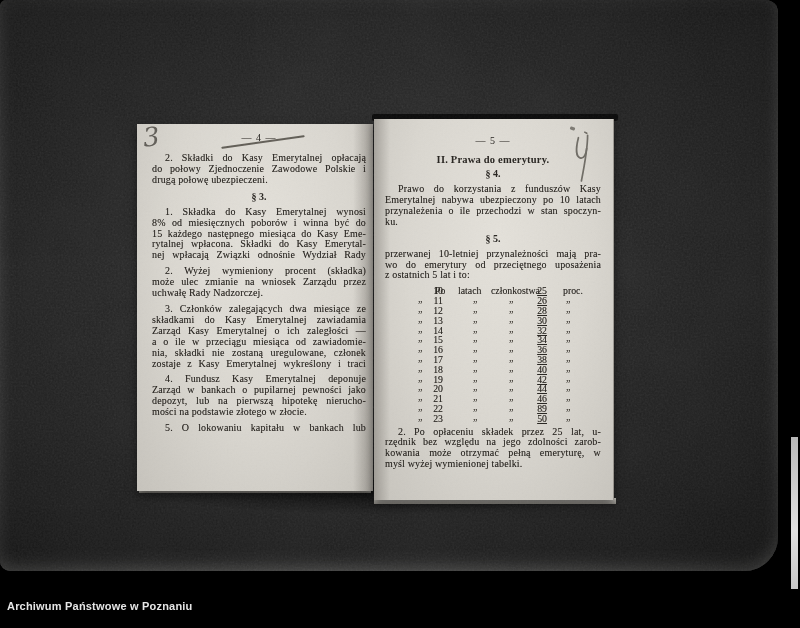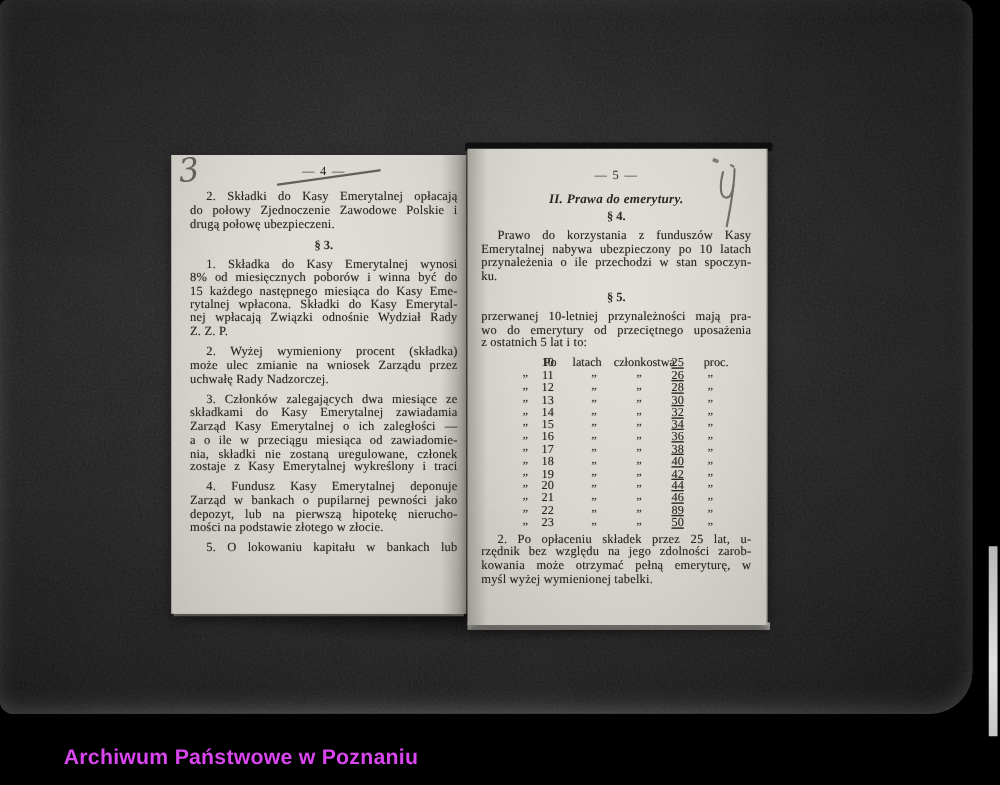--- a/index.html
+++ b/index.html
@@ -44,21 +44,21 @@
   .pnum{font-size:10px;line-height:11px;text-align:center;letter-spacing:1px;}
   .left-page .pnum{margin-bottom:10px;}
   .right-page .pnum{margin-bottom:8px;}
   .tl{font-size:10px;line-height:10.9px;letter-spacing:.15px;white-space:normal;
     text-shadow:0 0 .6px rgba(60,54,46,.45);}
   .tl:not(.endl){text-align:justify;text-align-last:justify;}
   .tl.endl{text-align:left;}
   .tl.ind{padding-left:13px;}
   .para{margin-bottom:5px;}
   .sheading{font-weight:bold;font-size:10px;line-height:11px;text-align:center;margin:3px 0 5px;}
-  .chead{font-weight:bold;font-size:10.5px;line-height:11px;text-align:center;letter-spacing:.2px;margin:1px 0 2px;font-style:italic;}
+  .chead{font-weight:bold;font-size:10.5px;line-height:11px;text-align:center;letter-spacing:.2px;margin:1px 0 2px;}
 
   
   .ptable{position:relative;margin:2px 0 3px 0;}
   .trow{position:relative;height:9.8px;}
   .trow .c{position:absolute;top:0;font-size:9.8px;line-height:9.8px;white-space:nowrap;
     text-shadow:0 0 .6px rgba(60,54,46,.45);}
   .c.hpo{left:28px;margin-left:22px;}
   .c.yrs{left:36px;width:22px;text-align:right;}
   .c.hunit{left:73px;}
   .c.hword{left:106px;}
@@ -76,21 +76,21 @@
   .hand4{position:absolute;right:20px;top:12px;z-index:5;opacity:.8;transform:rotate(4deg);}
   .hand-tick{position:absolute;right:38px;top:8px;width:5px;height:3px;background:#55524b;
     opacity:.7;transform:rotate(20deg);border-radius:1px;z-index:5;}
   .strike{position:absolute;left:84px;top:17px;width:84px;height:2px;background:rgba(66,62,55,.8);
     transform:rotate(-8deg);border-radius:2px;z-index:4;}
 
   
   .film-edge{position:absolute;left:791px;top:437px;width:7px;height:152px;
     background:linear-gradient(to bottom,#c8c8c8 0%, #f4f4f4 62%, #d8d8d8 100%);opacity:.92;}
   .caption{position:absolute;left:7px;top:596px;font-family:"Liberation Sans","DejaVu Sans",sans-serif;
-    font-weight:bold;font-size:17px;line-height:20px;color:#d946ef;letter-spacing:.2px;margin-left:44px;}
+    font-weight:bold;font-size:11px;line-height:20px;color:#e5e5e5;letter-spacing:.2px;}
 </style>
 </head>
 <body>
 
 <div class="photo">
   <svg class="grain base" width="778" height="571">
     <filter id="grainF">
         <feTurbulence type="fractalNoise" baseFrequency="0.55" numOctaves="2" seed="7"></feTurbulence>
         <feColorMatrix type="saturate" values="0"></feColorMatrix>
       </filter>
@@ -120,21 +120,20 @@
               <div class="tl">do połowy Zjednoczenie Zawodowe Polskie i</div>
               <div class="tl endl">drugą połowę ubezpieczeni.</div>
             </div>
             <div class="sheading">§ 3.</div>
             <div class="para">
               <div class="tl ind">1. Składka do Kasy Emerytalnej wynosi</div>
               <div class="tl">8% od miesięcznych poborów i winna być do</div>
               <div class="tl">15 każdego następnego miesiąca do Kasy Eme-</div>
               <div class="tl">rytalnej wpłacona. Składki do Kasy Emerytal-</div>
               <div class="tl">nej wpłacają Związki odnośnie Wydział Rady</div>
-              <div class="tl endl">Z. Z. P.</div>
             </div>
             <div class="para">
               <div class="tl ind">2. Wyżej wymieniony procent (składka)</div>
               <div class="tl">może ulec zmianie na wniosek Zarządu przez</div>
               <div class="tl endl">uchwałę Rady Nadzorczej.</div>
             </div>
             <div class="para">
               <div class="tl ind">3. Członków zalegających dwa miesiące ze</div>
               <div class="tl">składkami do Kasy Emerytalnej zawiadamia</div>
               <div class="tl">Zarząd Kasy Emerytalnej o ich zaległości —</div>

